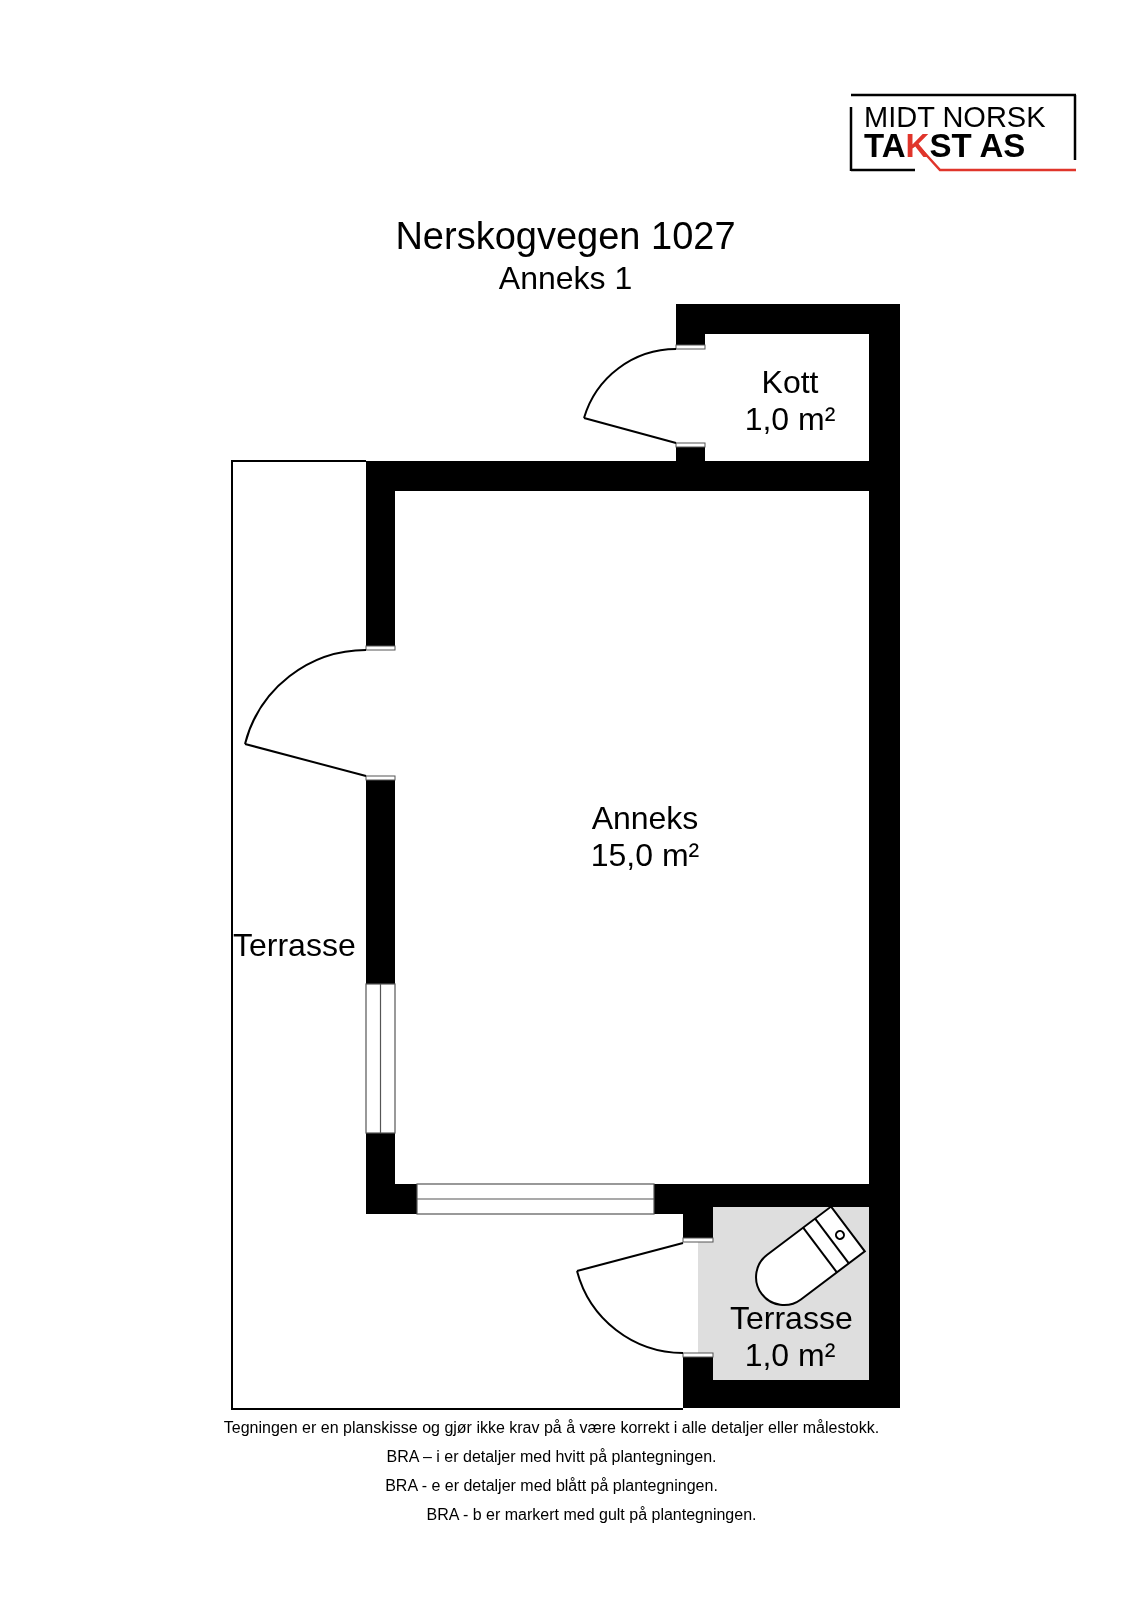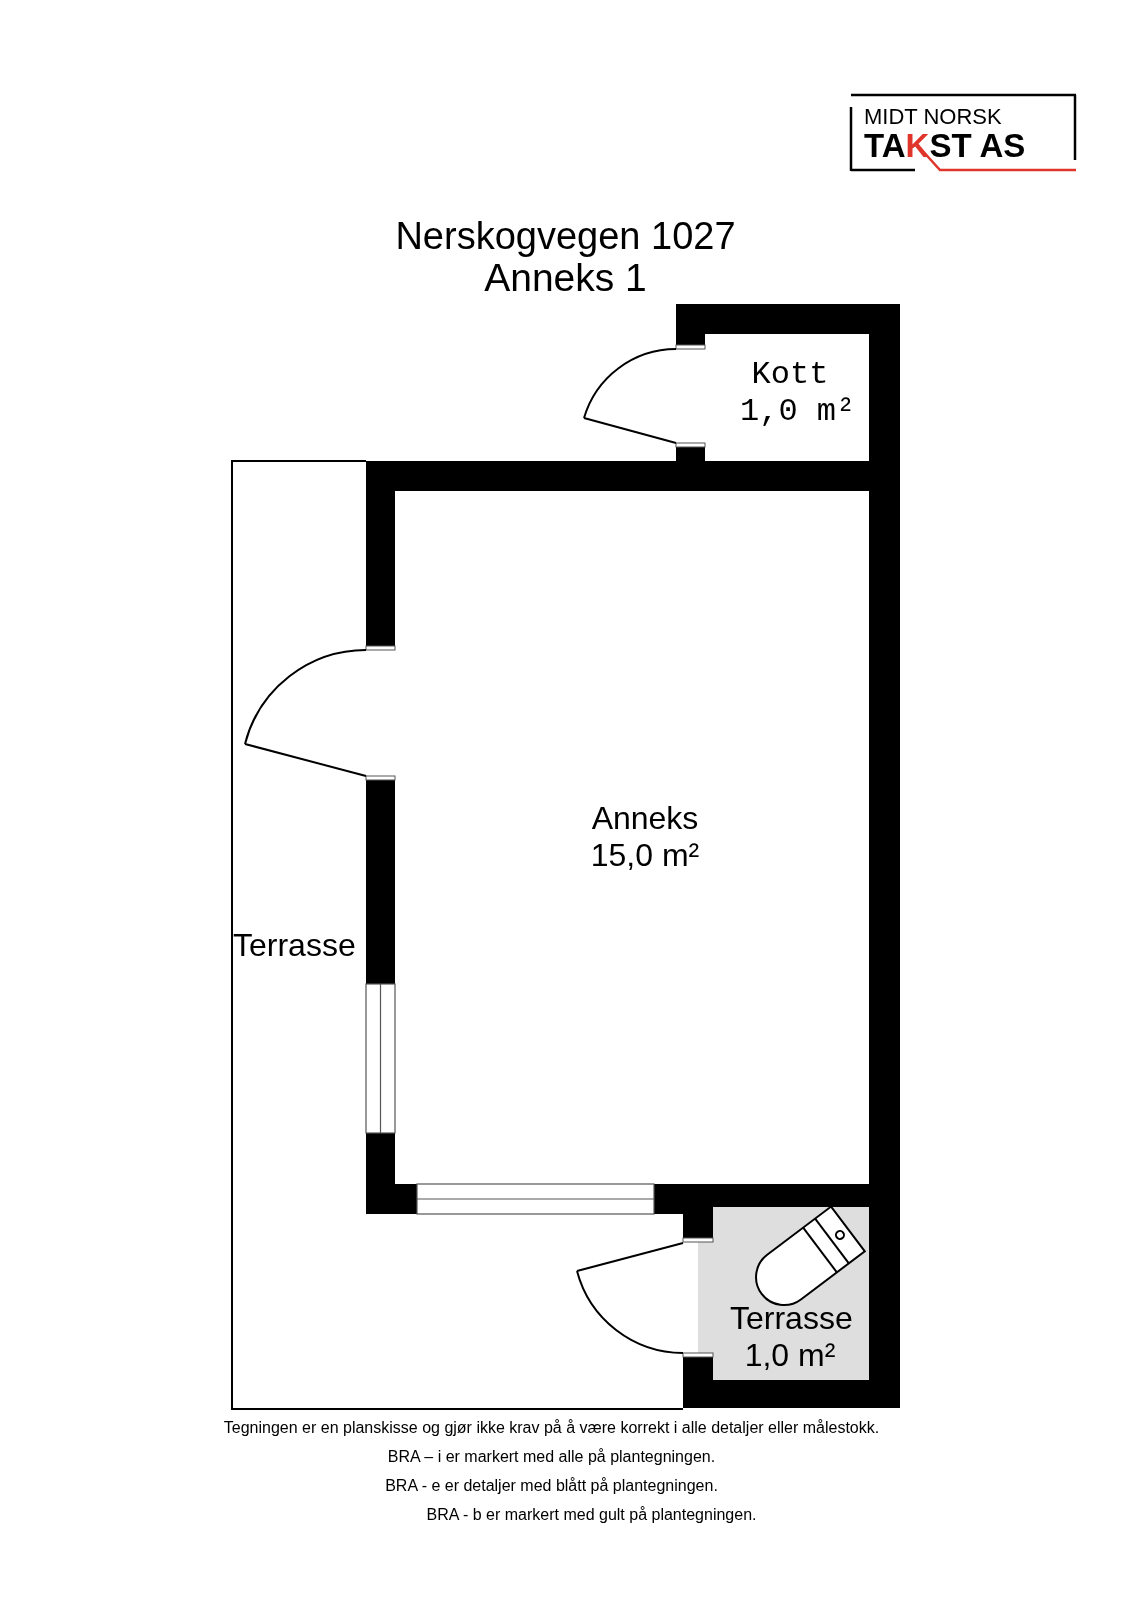--- a/index.html
+++ b/index.html
@@ -1,23 +1,23 @@
 <!DOCTYPE html>
 <html><head>
 <meta charset="utf-8">
 <style>
   html, body { margin:0; padding:0; background:#ffffff; }
   body { width:1131px; height:1600px; position:relative; overflow:hidden; font-family:"Liberation Sans", sans-serif; color:#000; }
   .abs { position:absolute; }
-  .logo-line1 { left:864px; top:102px; font-size:22px; line-height:30px; letter-spacing:0px; white-space:nowrap; }
+  .logo-line1 { left:864px; top:102px; font-size:29px; line-height:30px; letter-spacing:0px; white-space:nowrap; }
   .logo-line2 { left:864px; top:131px; font-size:33px; line-height:30px; font-weight:bold; white-space:nowrap; }
   .logo-line2 .red { color:#e0352b; }
   .title { left:0; width:1131px; text-align:center; }
   .t1 { top:214px; font-size:38px; line-height:44px; padding-left:0; }
-  .t2 { top:260px; font-size:39px; line-height:36px; }
+  .t2 { top:260px; font-size:32px; line-height:36px; }
   .room-label { text-align:center; font-size:32px; line-height:37px; white-space:nowrap; }
   .footer { left:0; width:1103px; text-align:center; font-size:16px; line-height:29px; }
   svg { position:absolute; left:0; top:0; }
 </style>
 </head>
 <body>
 
 <div>
   <svg width="1131" height="200" style="top:0;left:0;">
     <line x1="851" y1="95" x2="1076" y2="95" stroke="#000" stroke-width="2.5"></line>
@@ -97,32 +97,32 @@
   </g>
 
   <g transform="translate(820,1250) rotate(-37)" stroke="#000" stroke-width="2" fill="#fff">
     <path d="M-45,-28 L35,-28 L35,28 L-45,28 A28,28 0 0 1 -45,-28 Z"></path>
     <line x1="0" y1="-28" x2="0" y2="28"></line>
     <line x1="15" y1="-28" x2="15" y2="28"></line>
     <circle cx="25" cy="0" r="4"></circle>
   </g>
 </svg>
 
-<div class="abs room-label" style="left:740px; top:356px; width:100px;font-family:Liberation Mono, monospace;">
+<div class="abs room-label" style="left:740px; top:364px; width:100px;">
   <div>Kott</div>
   <div>1,0 m²</div>
 </div>
 <div class="abs room-label" style="left:575px; top:800px; width:140px;">
   <div>Anneks</div>
   <div>15,0 m²</div>
 </div>
 <div class="abs room-label" style="left:233px; top:927px; width:136px; text-align:left;">
   <div>Terrasse</div>
 </div>
 <div class="abs room-label" style="left:730px; top:1300px; width:120px;">
   <div>Terrasse</div>
   <div>1,0 m²</div>
 </div>
 
 <div class="abs footer" style="top:1413px;">Tegningen er en planskisse og gjør ikke krav på å være korrekt i alle detaljer eller målestokk.</div>
-<div class="abs footer" style="top:1442px;">BRA – i er markert med alle på plantegningen.</div>
+<div class="abs footer" style="top:1442px;">BRA – i er detaljer med hvitt på plantegningen.</div>
 <div class="abs footer" style="top:1471px;">BRA - e er detaljer med blått på plantegningen.</div>
 <div class="abs footer" style="top:1500px;margin-left:40px;">BRA - b er markert med gult på plantegningen.</div>
 
 </body></html>

